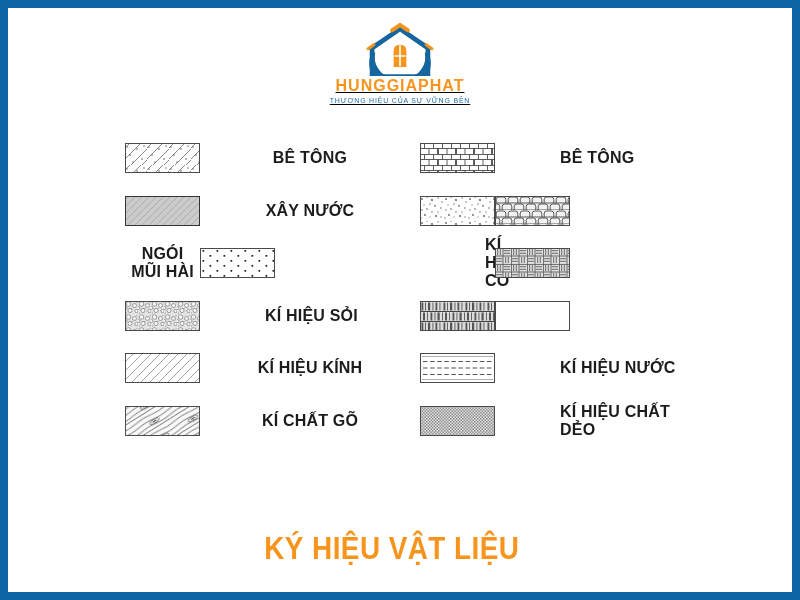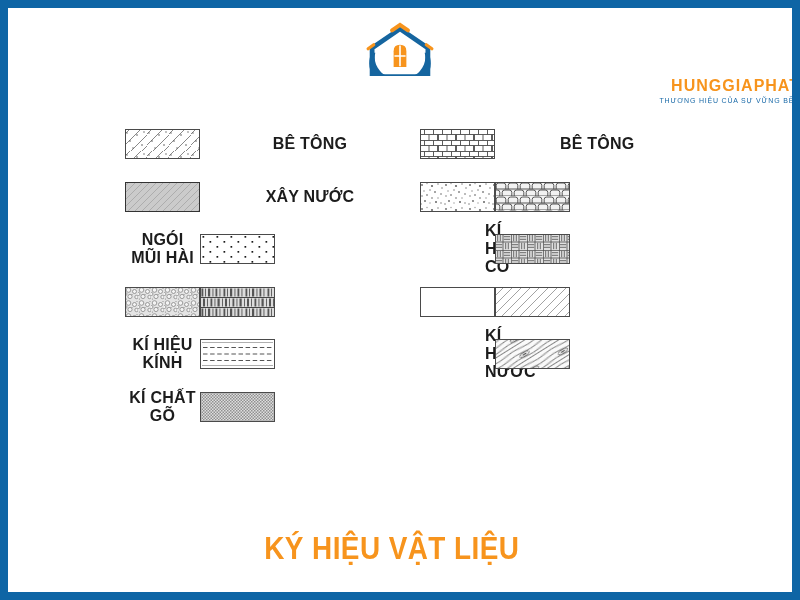--- a/index.html
+++ b/index.html
@@ -3,28 +3,28 @@
 <meta charset="utf-8">
 <style>
   html,body{margin:0;padding:0;}
   body{
     width:800px;height:600px;position:relative;background:#ffffff;
     font-family:"Liberation Sans", sans-serif;overflow:hidden;
   }
   .frame{position:absolute;inset:0;border:8px solid #0E65A5;box-sizing:border-box;pointer-events:none;z-index:5;}
 
   
-  .logo-block{position:absolute;top:18px;left:0;right:0;text-align:right;line-height:1;}
+  .logo-block{position:absolute;top:18px;left:0;right:0;text-align:center;line-height:1;text-decoration:underline;}
   .logo-icon-svg{display:block;margin:0 auto;}
   .brand-name{display:block;margin-top:2px;color:#F7941D;font-weight:700;font-size:16px;letter-spacing:1px;}
   .brand-tagline{display:block;margin-top:3px;color:#1A6AA8;font-size:7px;letter-spacing:0.8px;font-weight:400;}
 
   
   .legend{
-    position:absolute;top:118px;left:125px;
+    position:absolute;top:132px;left:125px;
     display:grid;grid-template-columns:75px 220px 75px 210px;
     grid-auto-rows:52.5px;align-items:center;
   }
   .swatch-cell{width:75px;height:30px;}
   .label-left{  text-align:center;color:#1c1c1c;font-size:16px;font-weight:700;letter-spacing:0.2px;}
   .label-right{ text-align:left;padding-left:65px;color:#1c1c1c;font-size:16px;font-weight:700;letter-spacing:0.2px;}
 
   
   .footer-title{
     position:absolute;top:531px;left:0;right:16px;text-align:center;
@@ -207,20 +207,21 @@
   <div class="swatch-cell">
     <svg width="75" height="30">
         <rect x="0.5" y="0.5" width="74" height="29" fill="url(#p-basketweave)" stroke="#4a4a4a"></rect>
       </svg>
   </div>
   <div class="swatch-cell">
     <svg width="75" height="30">
         <rect x="0.5" y="0.5" width="74" height="29" fill="url(#p-pebbles)" stroke="#4a4a4a"></rect>
       </svg>
   </div>
+  <div class="label-right">KÍ HIỆU SỎI</div>
 
   <div class="swatch-cell">
     <svg width="75" height="30">
         <rect x="0.5" y="0.5" width="74" height="29" fill="url(#p-ngoibars)" stroke="#4a4a4a"></rect>
       </svg>
   </div>
   <div class="swatch-cell">
     <svg width="75" height="30">
         <rect x="0.5" y="0.5" width="74" height="29" fill="#ffffff" stroke="#4a4a4a"></rect>
       </svg>
@@ -245,18 +246,19 @@
     <svg width="75" height="30">
         <rect x="0.5" y="0.5" width="74" height="29" fill="url(#p-wood)" stroke="#4a4a4a"></rect>
       </svg>
   </div>
   <div class="label-left">KÍ CHẤT GÕ</div>
   <div class="swatch-cell">
     <svg width="75" height="30">
         <rect x="0.5" y="0.5" width="74" height="29" fill="url(#p-plastic)" stroke="#4a4a4a"></rect>
       </svg>
   </div>
+  <div class="label-right">KÍ HIỆU CHẤT DẺO</div>
 
 </div>
 
 <div class="footer-title">
   <span>KÝ HIỆU VẬT LIỆU</span>
 </div>
 
 </body></html>

